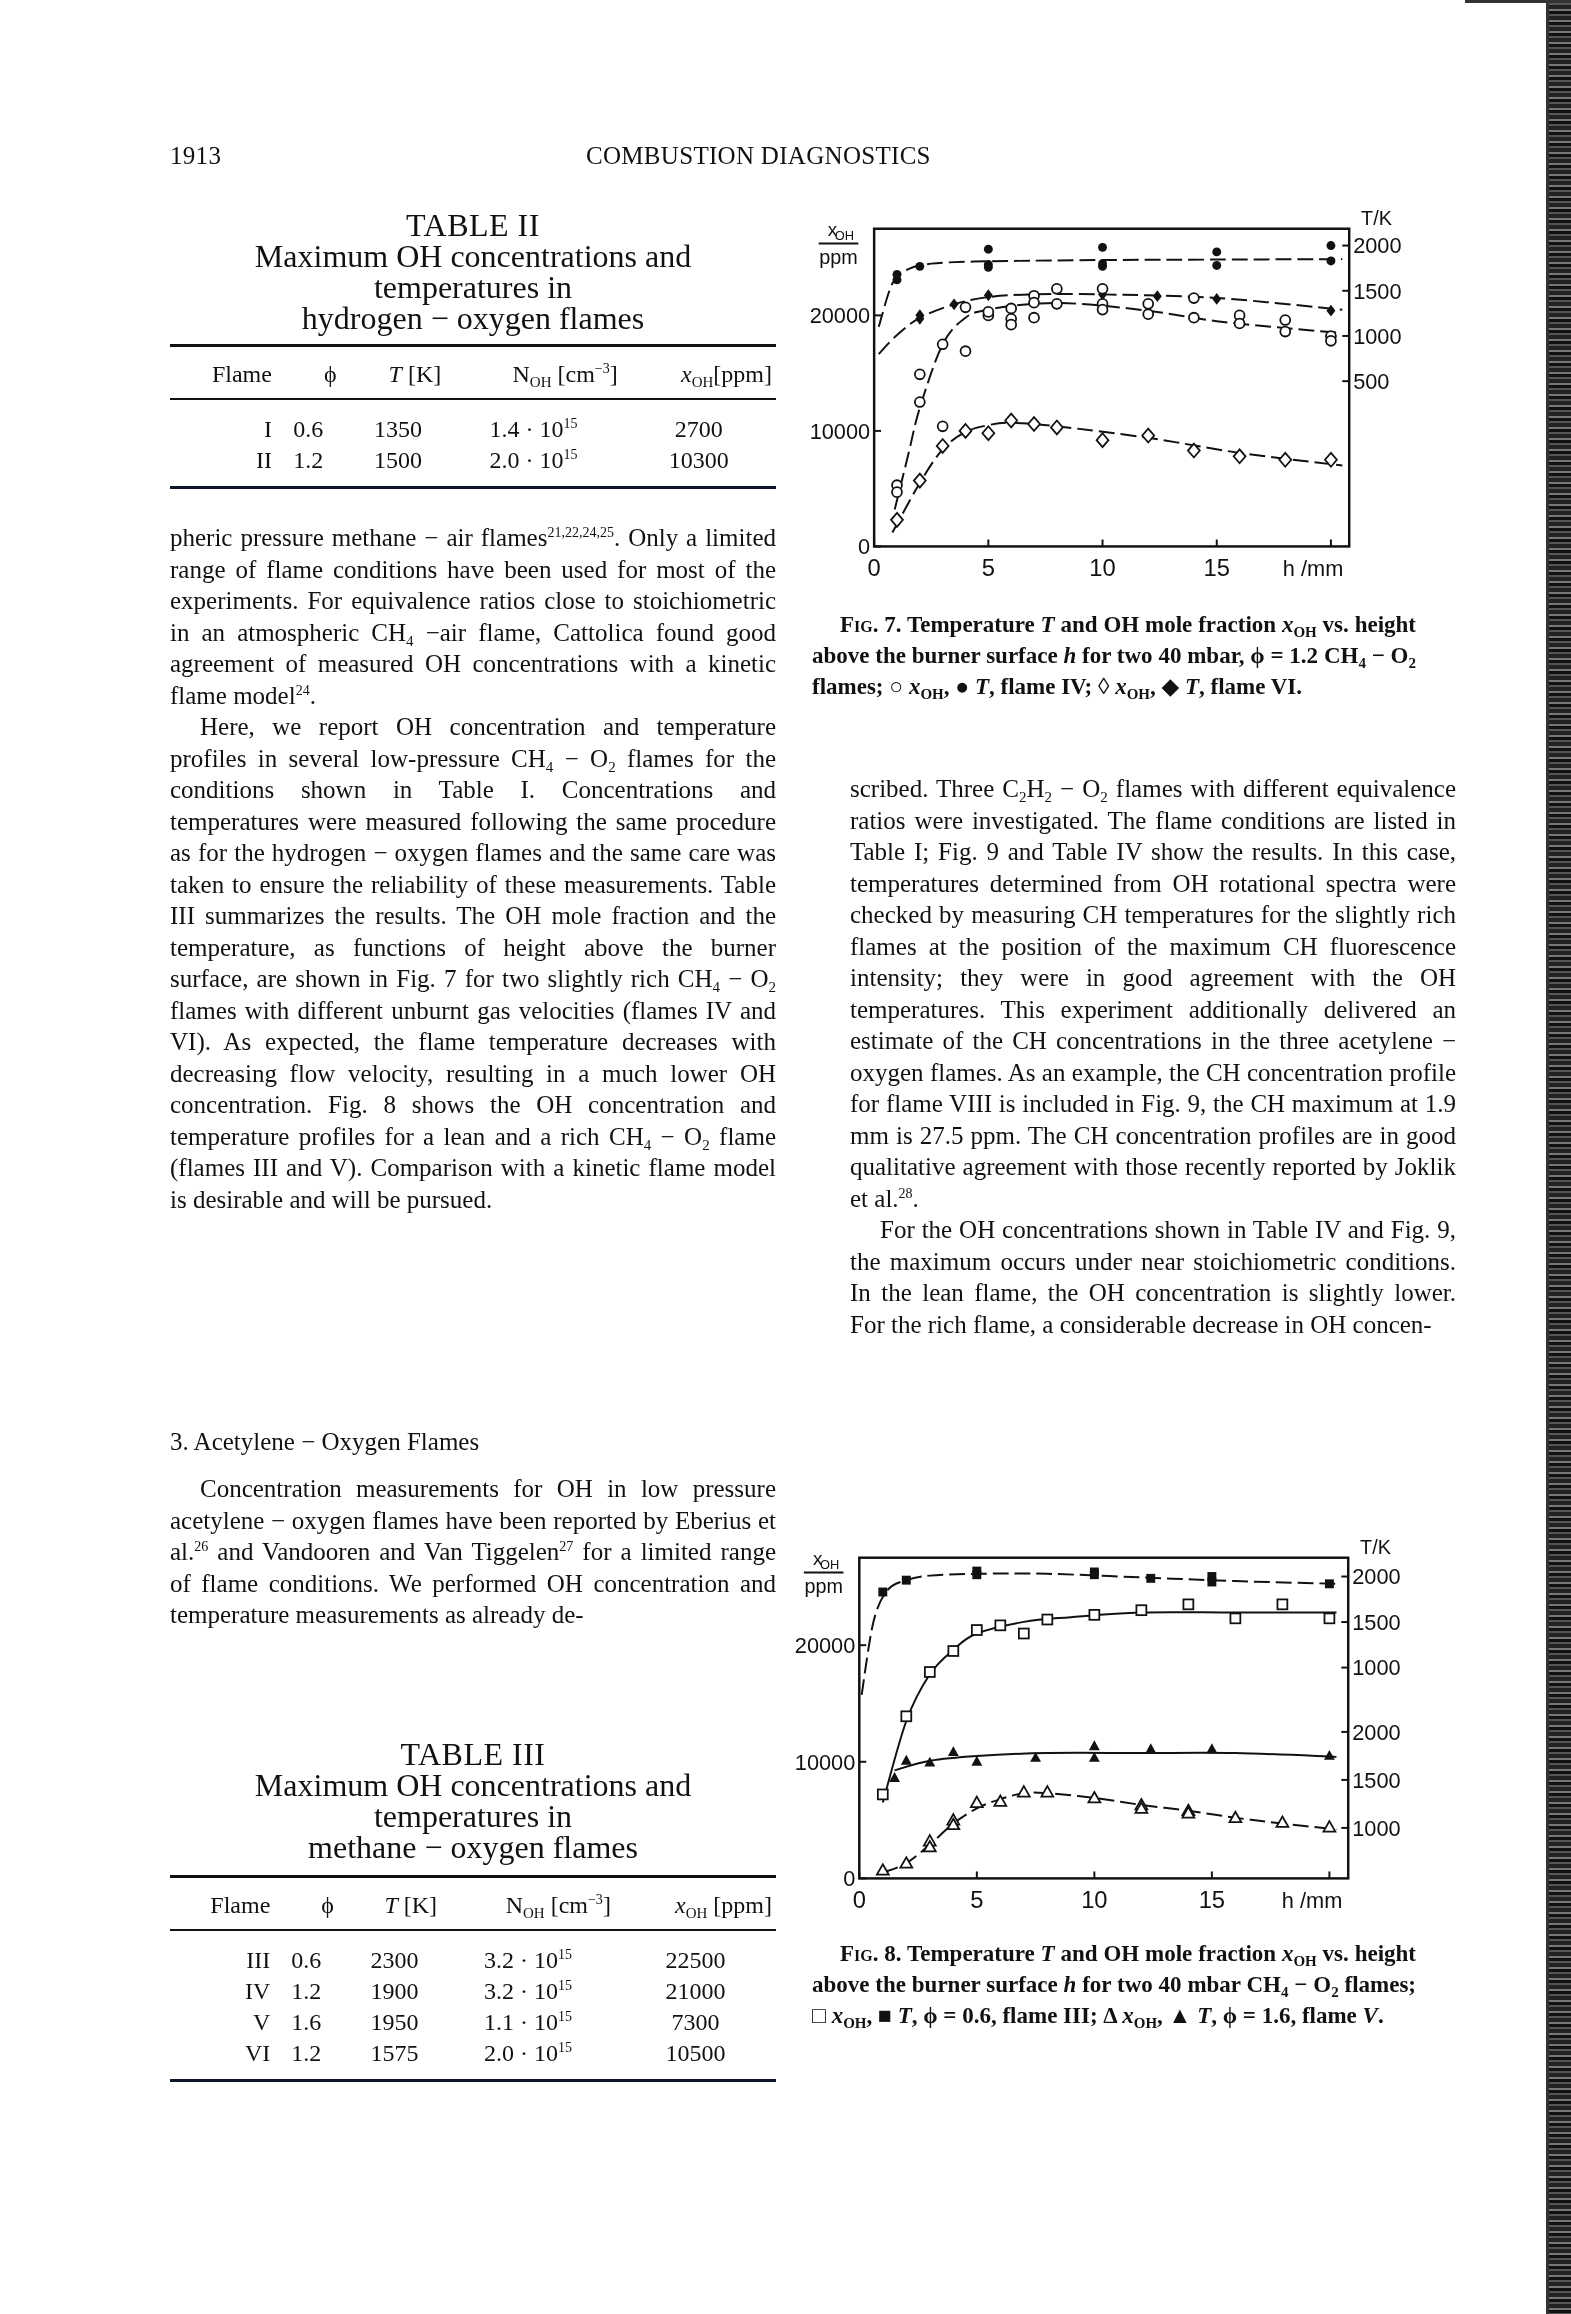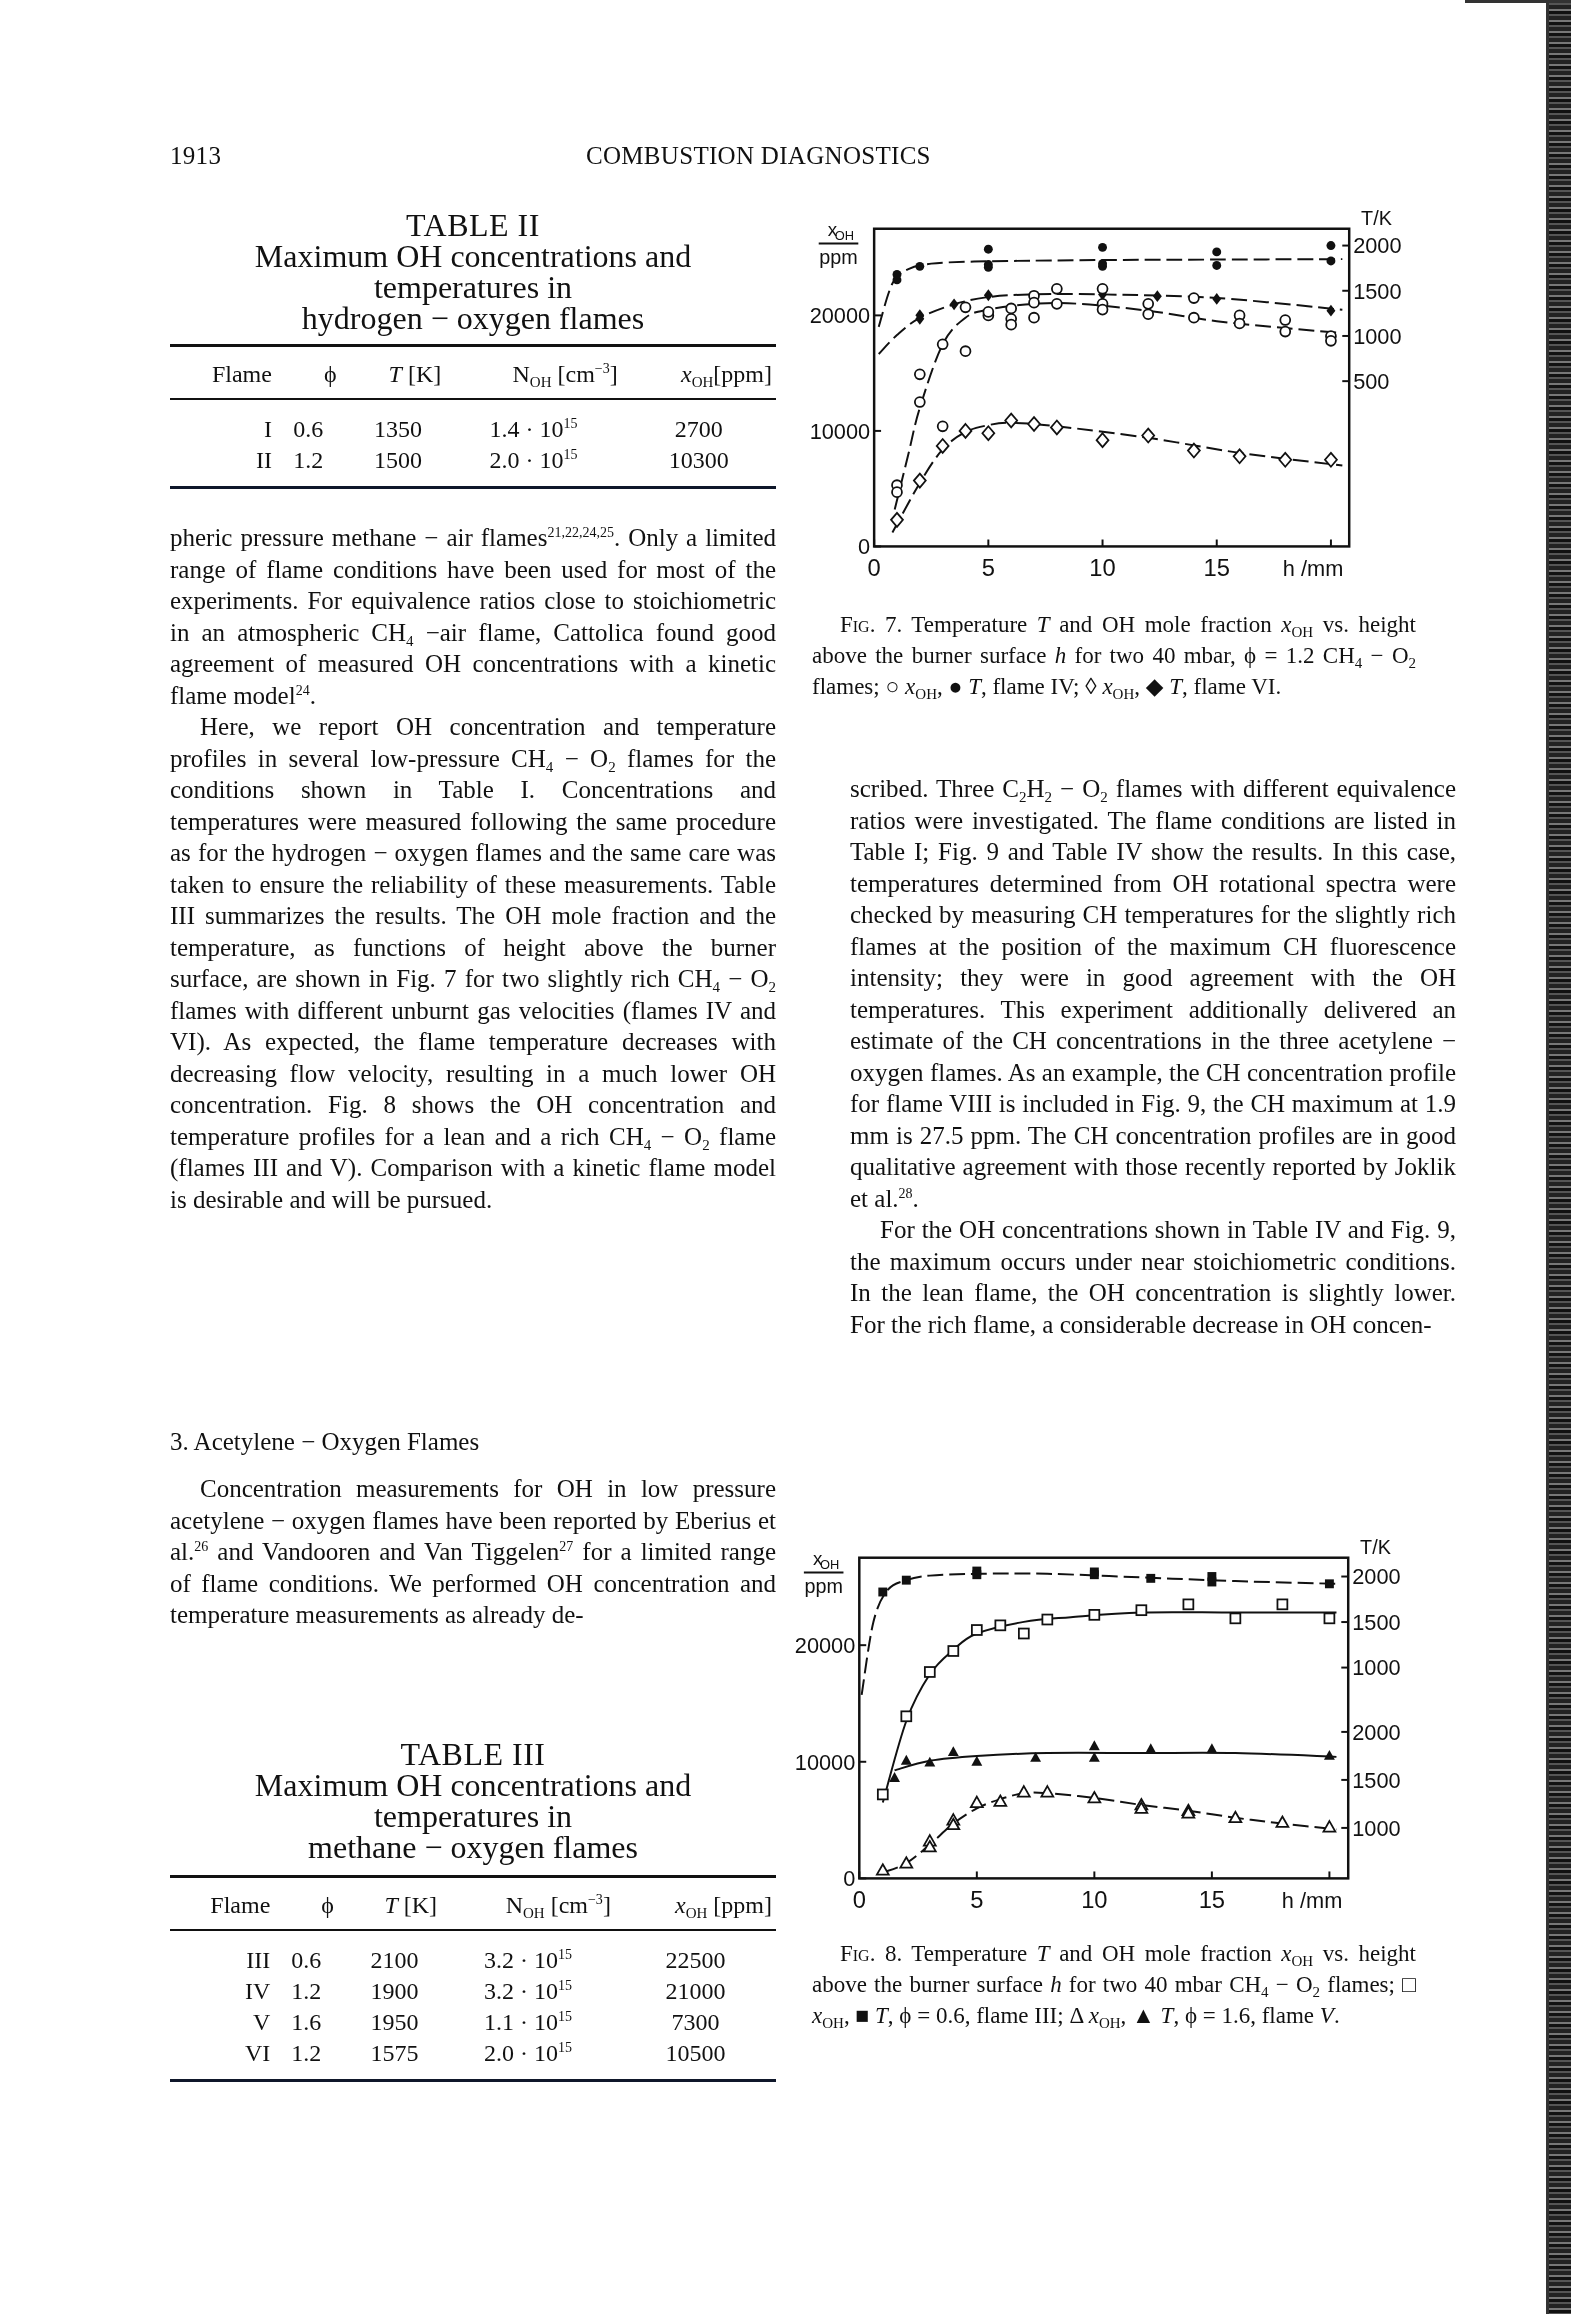--- a/index.html
+++ b/index.html
@@ -22,21 +22,21 @@
   table.data tbody tr:last-child td { padding-bottom: 10px; border-bottom: 3px solid #0f172a; }
   sup { font-size: 14px; vertical-align: 9px; line-height: 0; }
   sub { font-size: 15px; vertical-align: -5px; line-height: 0; }
   i { font-style: italic; }
 
   .col { font-size: 25px; line-height: 31.5px; text-align: justify; }
   .col p { margin: 0; }
   .col p.indent { text-indent: 30px; }
   .section-head { font-size: 25px; }
 
-  .caption { font-size: 23px; line-height: 31px; text-align: justify; }
+  .caption { font-size: 23px; line-height: 31px; text-align: justify; font-weight: bold; }
   .caption .fig-label { font-variant: small-caps; }
 
   svg text { font-family: "Liberation Sans", "DejaVu Sans", sans-serif; fill: #111; }
 </style>
 </head>
 <body>
 
 <div class="abs running-head page-num">1913</div>
 <div class="abs running-head journal-title">COMBUSTION DIAGNOSTICS</div>
 <div class="abs edge-line"></div>
@@ -100,21 +100,21 @@
       <th style="padding-right:14px;">ϕ</th>
       <th><i>T</i> [K]</th>
       <th>N<sub>OH</sub> [cm<sup>−3</sup>]</th>
       <th><i>x</i><sub>OH</sub> [ppm]</th>
     </tr>
       </thead>
     <tbody id="t3body">
         <tr>
           <td>III</td>
           <td style="padding-right: 14px;">0.6</td>
-          <td>2100</td>
+          <td>2300</td>
           <td><span>3.2 · 10</span><sup>15</sup></td>
           <td>22500</td>
         </tr>
         <tr>
           <td>IV</td>
           <td style="padding-right: 14px;">1.2</td>
           <td>1900</td>
           <td><span>3.2 · 10</span><sup>15</sup></td>
           <td>21000</td>
         </tr>

